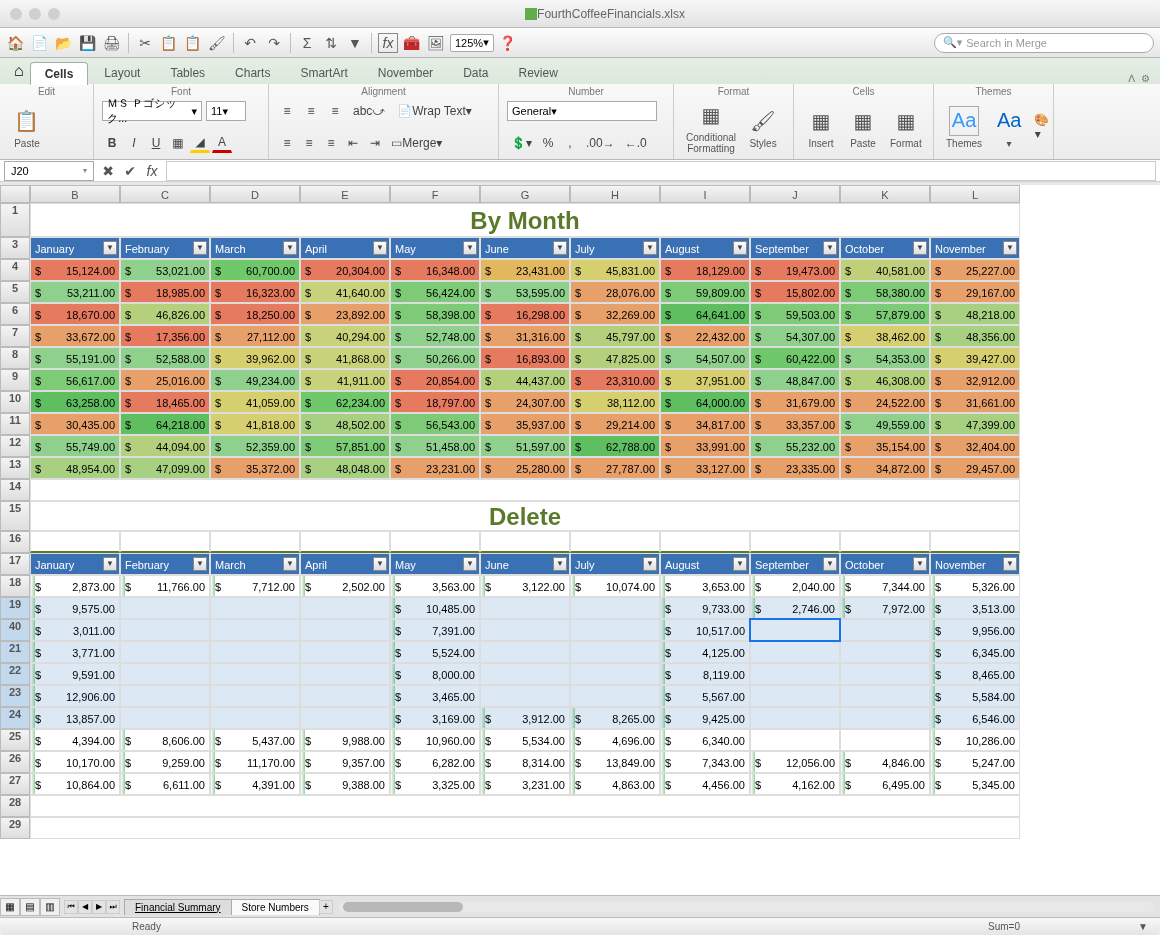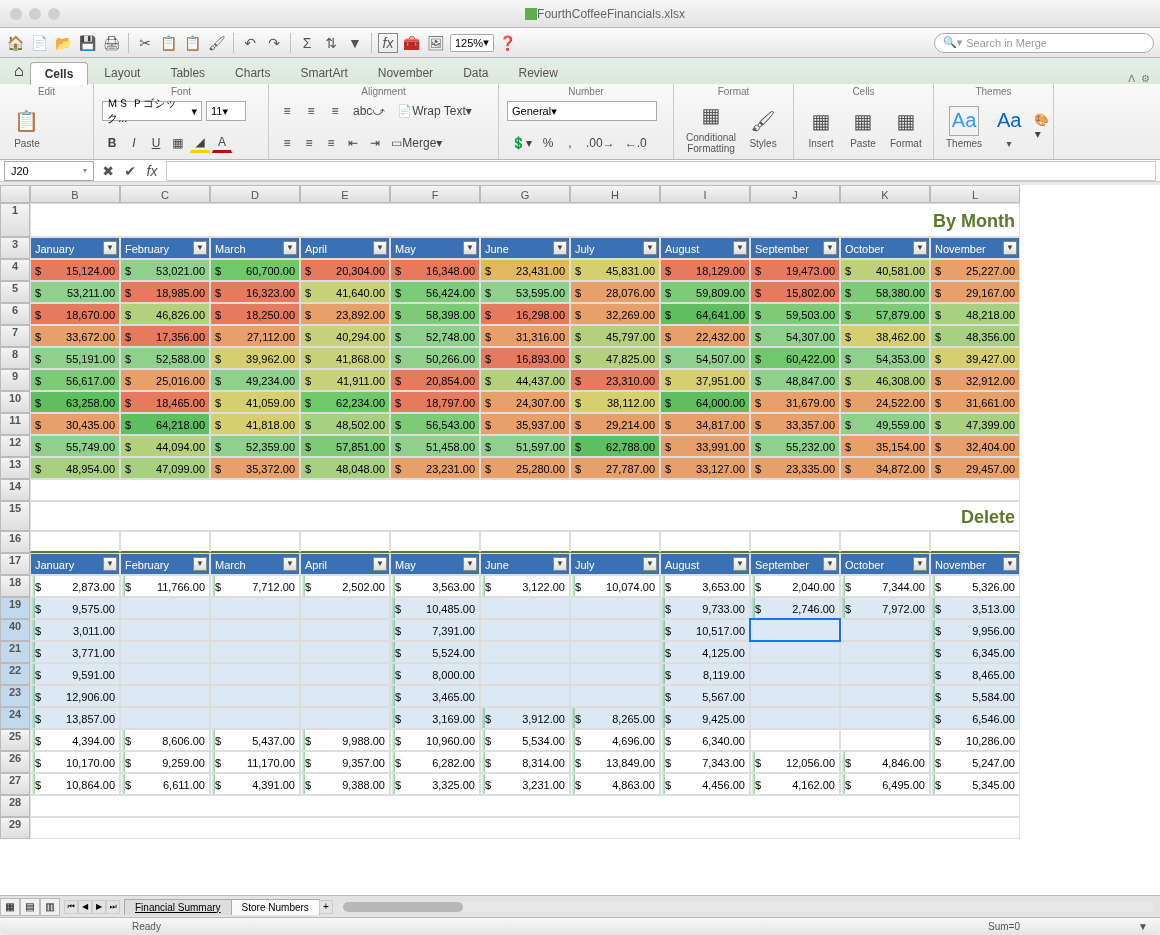--- a/index.html
+++ b/index.html
@@ -42,21 +42,21 @@
 .fxctrl { display:flex; align-items:center; gap:2px; color:#888; font-size:12px; }
 .fxbar { flex:1; height:20px; margin:0 4px; border:1px solid #ccc; }
 
 
 .gridwrap { position:absolute; top:185px; bottom:40px; left:0; right:0; overflow:hidden; background:#fff; }
 .grid { display:grid; grid-template-columns: 30px repeat(11, 90px); font-size:11px; }
 .colhead { background:linear-gradient(#f4f4f4,#dedede); border:1px solid #bbb; text-align:center; font-size:11px; color:#555; height:18px; line-height:18px; }
 .rowhead { background:linear-gradient(#f4f4f4,#dedede); border:1px solid #bbb; text-align:center; font-size:11px; color:#555; font-weight:bold; }
 .rowhead.sel { background:#c2d8ed; }
 .cell { border:1px solid #ddd; height:22px; line-height:22px; padding:0 4px; text-align:right; white-space:nowrap; overflow:hidden; position:relative; }
-.cell.title { text-align:right; font-size:18px; color:#5a7a2a; font-weight:bold; }
+.cell.title { text-align:center; font-size:24px; color:#5a7a2a; font-weight:bold; }
 .cell.titleunder { border-bottom:2px solid #5a7a2a; }
 .thead { background:#3a71b5; color:#fff; text-align:left; padding-left:4px; position:relative; }
 .thead .farr { position:absolute; right:2px; top:3px; width:14px; height:14px; background:linear-gradient(#fff,#ddd); border:1px solid #888; display:inline-flex; align-items:center; justify-content:center; font-size:8px; color:#444; }
 .dsign { float:left; }
 .cell.sel { background:#dce9f5; }
 .cell.cursor { outline:2px solid #1a73e8; outline-offset:-1px; z-index:2; }
 .grad { position:absolute; left:0; top:0; bottom:0; width:4px; background:linear-gradient(90deg, #3aa84a00, #3aa84a88); }
 
 
 .footer { position:absolute; bottom:0; left:0; right:0; }

